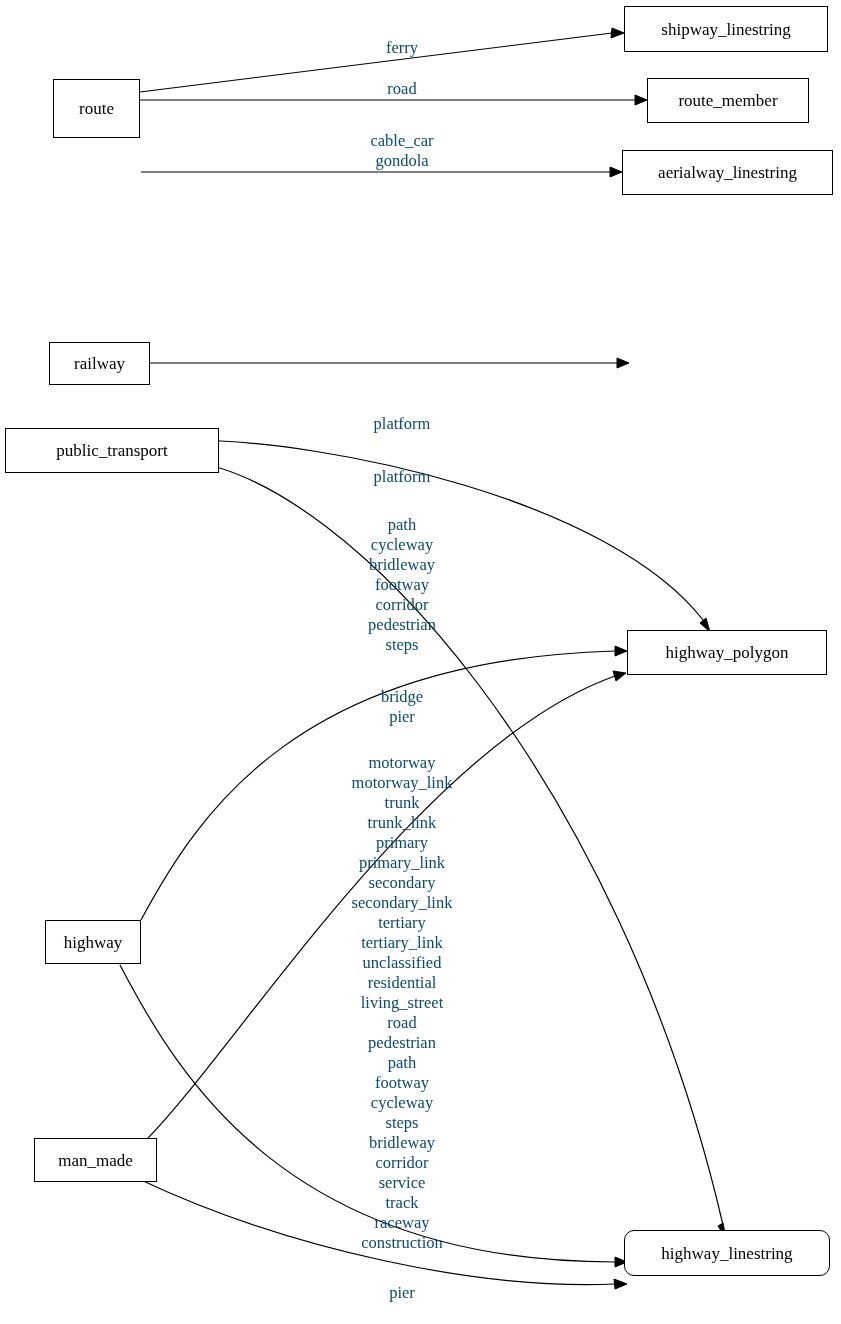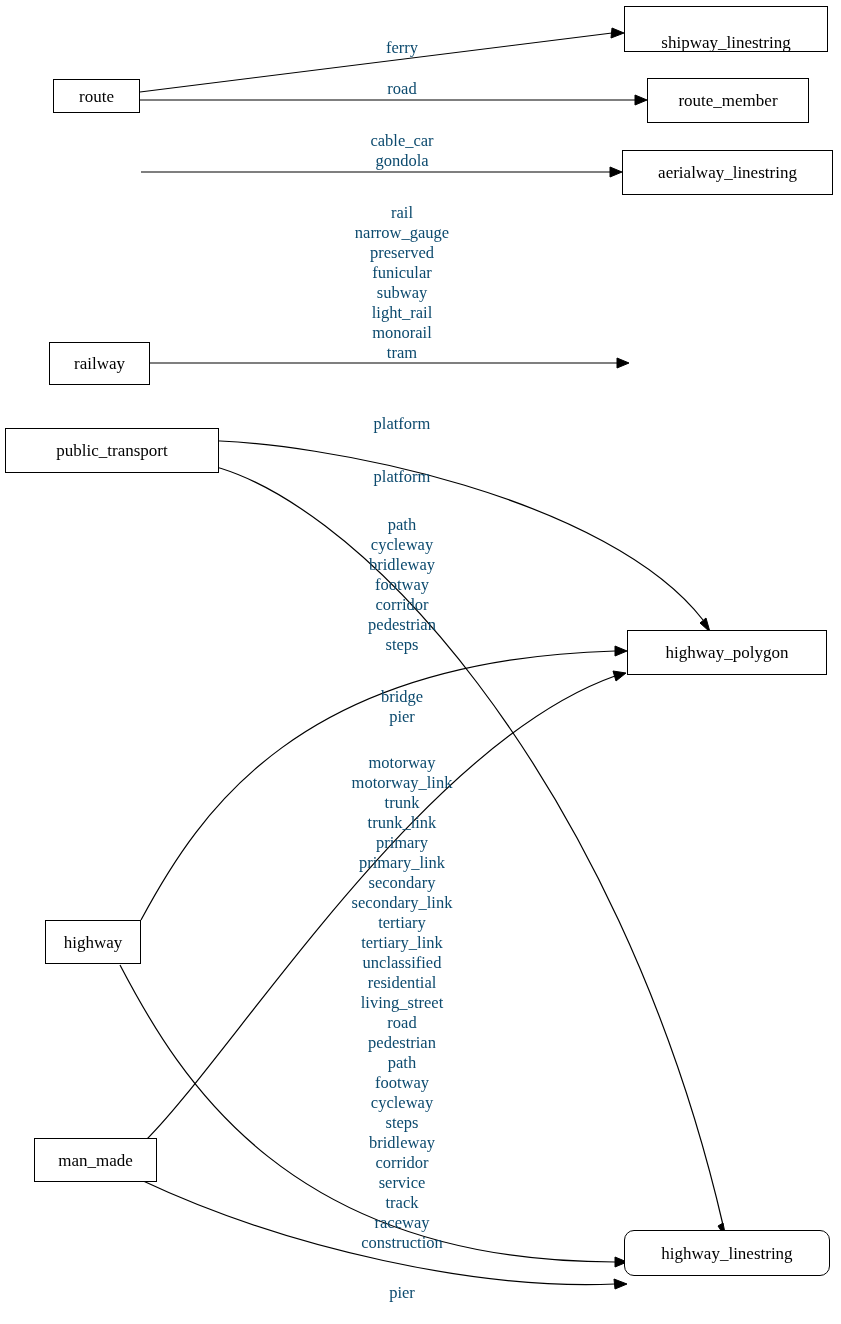--- a/index.html
+++ b/index.html
@@ -89,24 +89,24 @@
     <path d="M 141,1145 C 230,1060 420,745 615,676"></path>
     <polygon points="613,671 626,673 616,681"></polygon>
 
     <path d="M 120,965 C 180,1080 290,1262 615,1262"></path>
     <polygon points="615,1257 627,1262 615,1267"></polygon>
 
     <path d="M 141,1180 C 290,1250 480,1290 615,1284"></path>
     <polygon points="614,1279 627,1284 615,1289"></polygon>
   </svg>
 
-  <div class="node" style="left:53px; top:79px; width:87px; height:34px;">
+  <div class="node" style="left:53px; top:79px; width:87px; height:59px;">
     <span>route</span>
   </div>
-  <div class="node" style="left:624px; top:6px; width:204px; height:46px;align-items:flex-end;">
+  <div class="node" style="left:624px; top:6px; width:204px; height:46px;">
     <span>shipway_linestring</span>
   </div>
   <div class="node" style="left:647px; top:78px; width:162px; height:45px;">
     <span>route_member</span>
   </div>
   <div class="node" style="left:622px; top:150px; width:211px; height:45px;">
     <span>aerialway_linestring</span>
   </div>
   <div class="node" style="left:49px; top:342px; width:101px; height:43px;">
     <span>railway</span>
@@ -124,28 +124,20 @@
     <span>man_made</span>
   </div>
   <div class="node" style="left:624px; top:1230px; width:206px; height:46px;border-radius:10px;">
     <span>highway_linestring</span>
   </div>
 
   <div class="edge-label" style="left:402px; top:38px;">ferry</div>
   <div class="edge-label" style="left:402px; top:79px;">road</div>
   <div class="edge-label" style="left:402px; top:131px;">cable_car
 gondola</div>
-  <div class="edge-label" style="left:402px; top:203px;">rail
-narrow_gauge
-preserved
-funicular
-subway
-light_rail
-monorail
-tram</div>
   <div class="edge-label" style="left:402px; top:414px;">platform</div>
   <div class="edge-label" style="left:402px; top:467px;">platform</div>
   <div class="edge-label" style="left:402px; top:515px;">path
 cycleway
 bridleway
 footway
 corridor
 pedestrian
 steps</div>
   <div class="edge-label" style="left:402px; top:687px;">bridge

